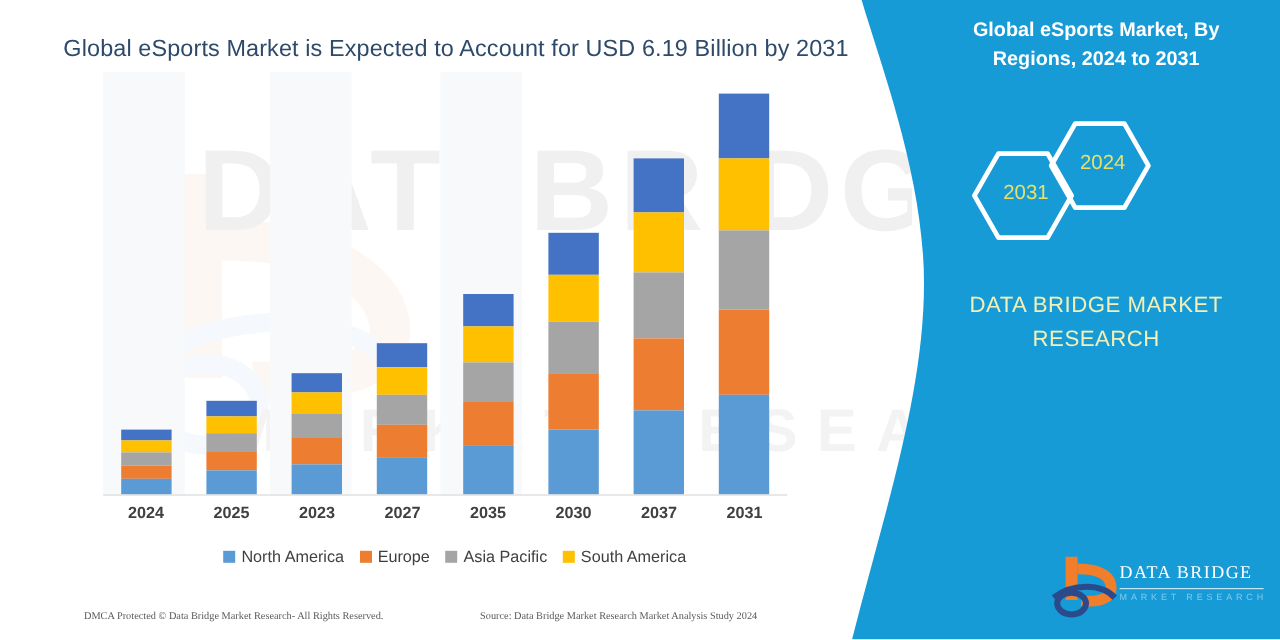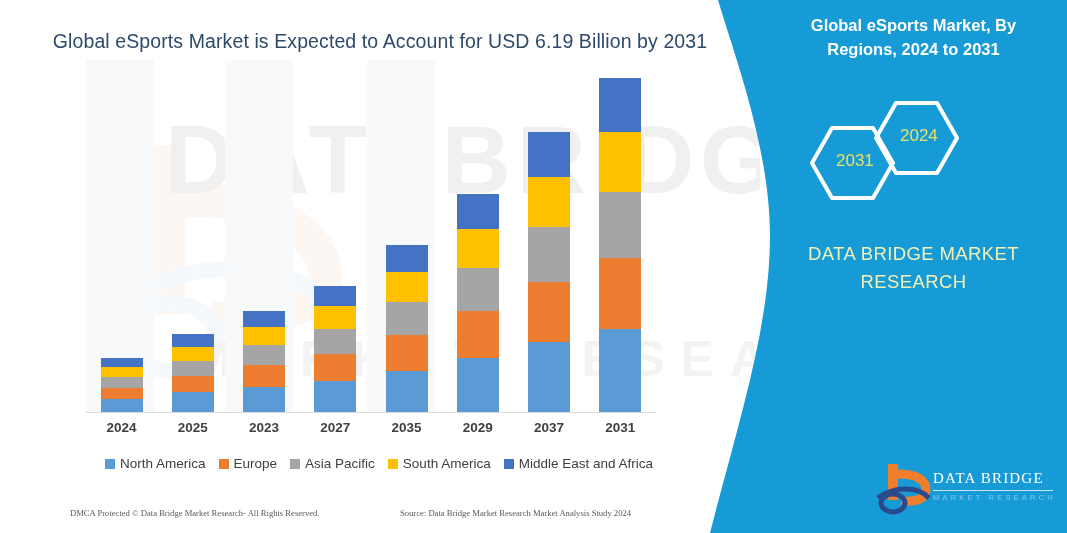--- a/index.html
+++ b/index.html
@@ -250,45 +250,41 @@
       </div>
     </div>
   <div id="axis-line"></div>
 
   <div id="xlabels">
       <span>2024</span>
       <span>2025</span>
       <span>2023</span>
       <span>2027</span>
       <span>2035</span>
-      <span>2029</span>
+      <span>2030</span>
       <span>2037</span>
       <span>2031</span>
     </div>
 
   <div id="legend">
       <div class="legend-item">
         <span class="legend-swatch" style="background: rgb(91, 155, 213);"></span>
         <span class="legend-label">North America</span>
       </div>
       <div class="legend-item">
         <span class="legend-swatch" style="background: rgb(237, 125, 49);"></span>
         <span class="legend-label">Europe</span>
       </div>
       <div class="legend-item">
         <span class="legend-swatch" style="background: rgb(165, 165, 165);"></span>
         <span class="legend-label">Asia Pacific</span>
       </div>
       <div class="legend-item">
         <span class="legend-swatch" style="background: rgb(255, 192, 0);"></span>
         <span class="legend-label">South America</span>
-      </div>
-      <div class="legend-item">
-        <span class="legend-swatch" style="background: rgb(68, 114, 196);"></span>
-        <span class="legend-label">Middle East and Africa</span>
       </div>
     </div>
 
   <div id="footer-left">DMCA Protected © Data Bridge Market Research-  All Rights Reserved.</div>
   <div id="footer-right">Source: Data Bridge Market Research  Market Analysis Study 2024</div>
 </div>
 
 <div id="right-panel">
   <svg width="1067" height="533" viewBox="0 0 1067 533">
     <path d="M1067 0 L718 0

